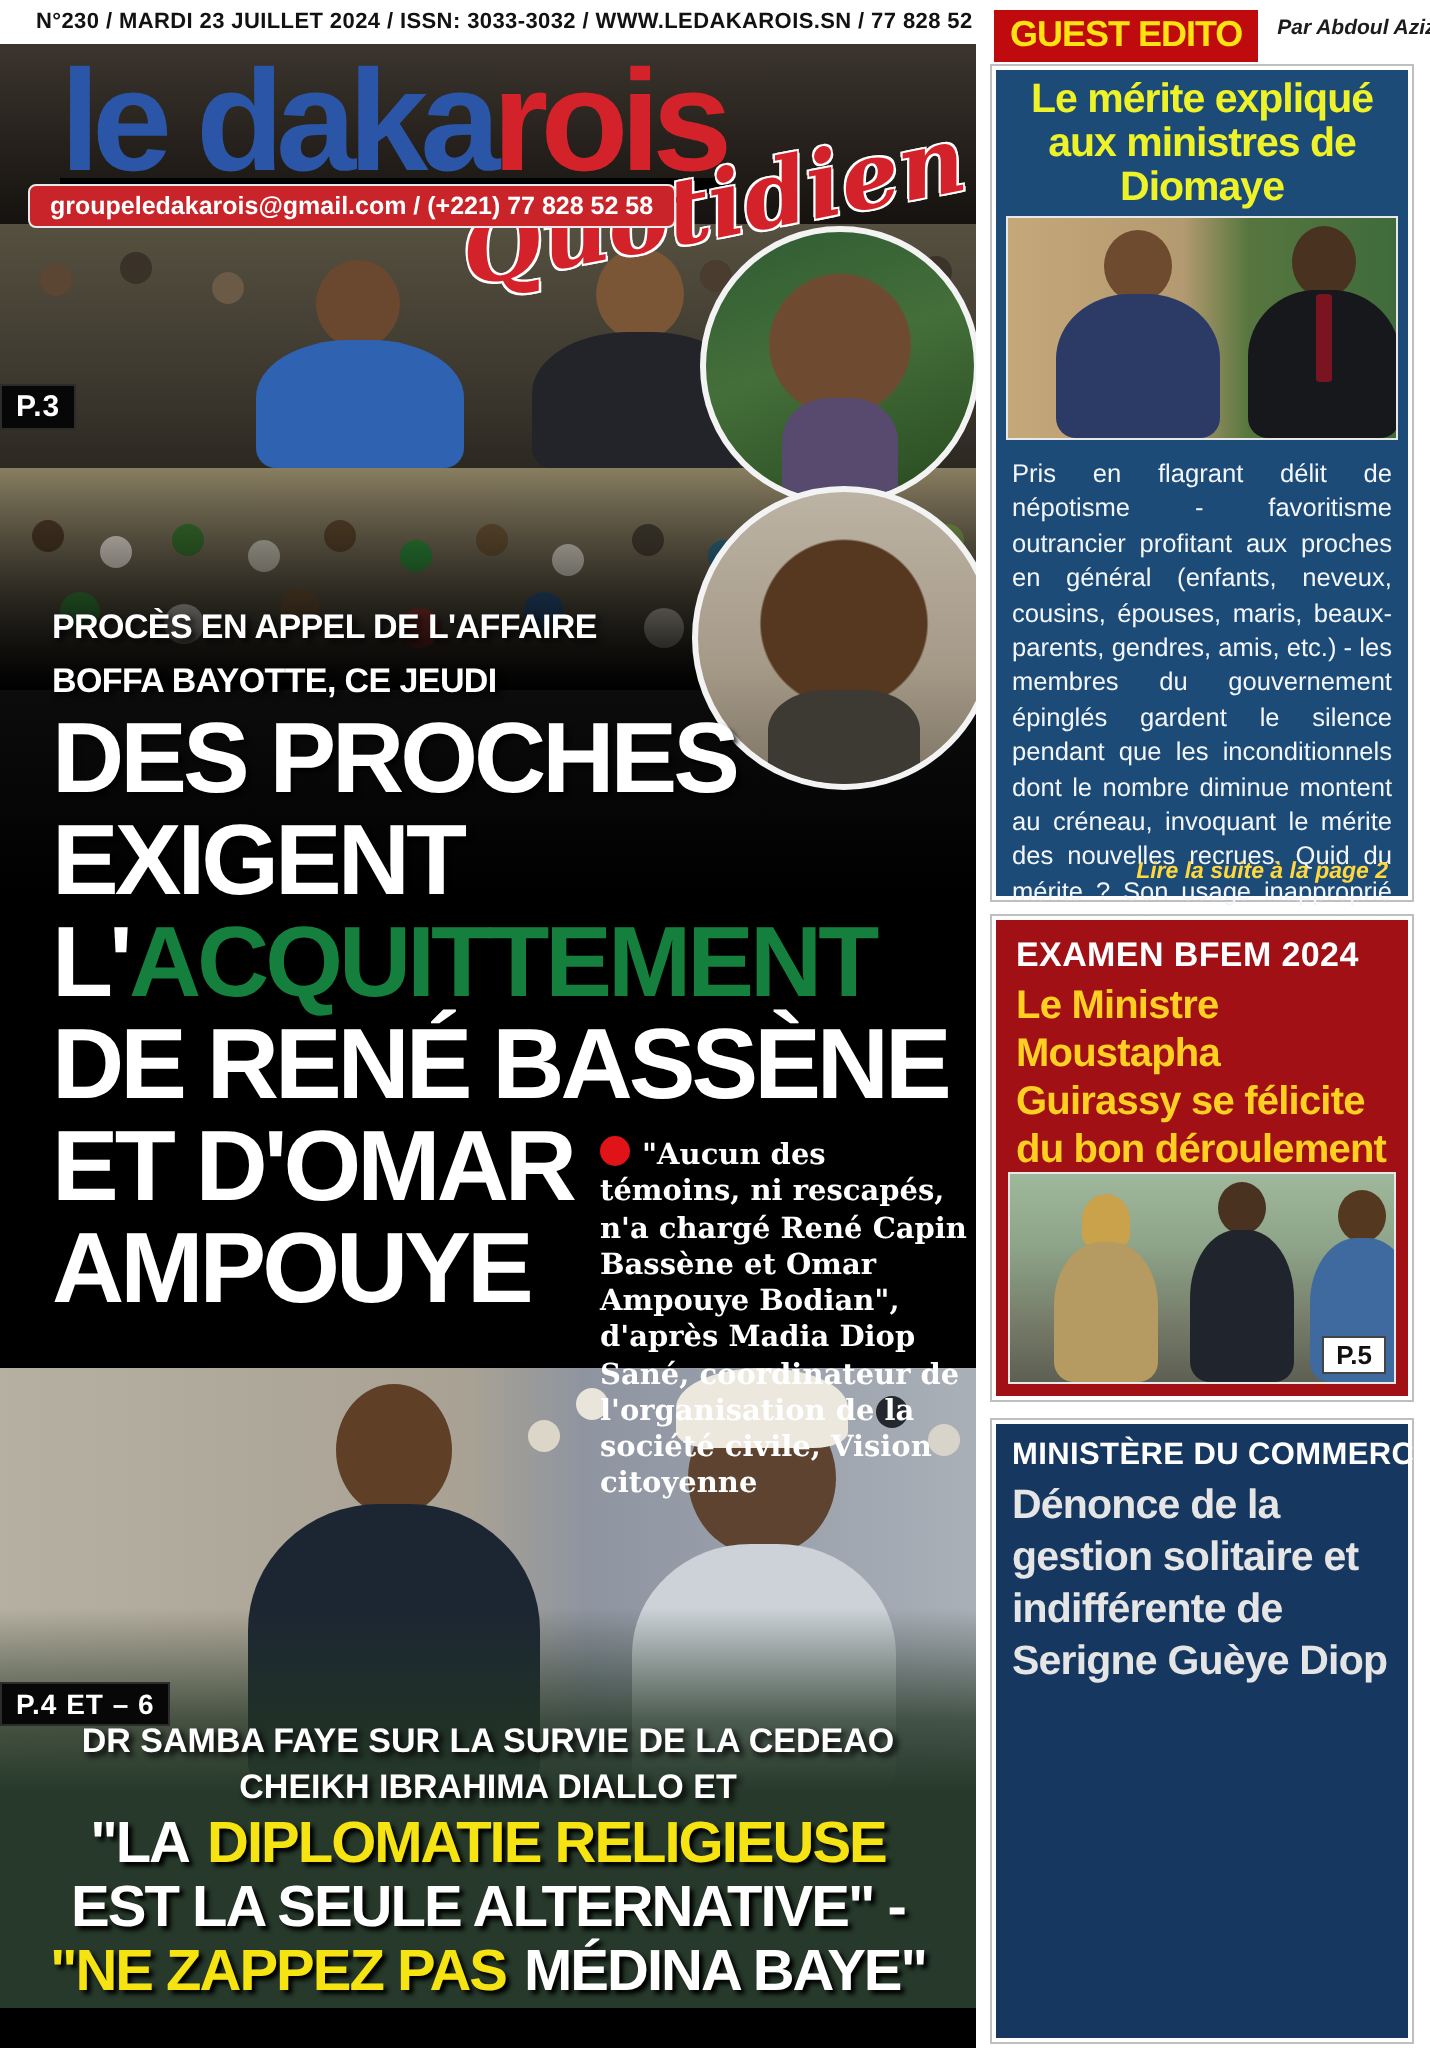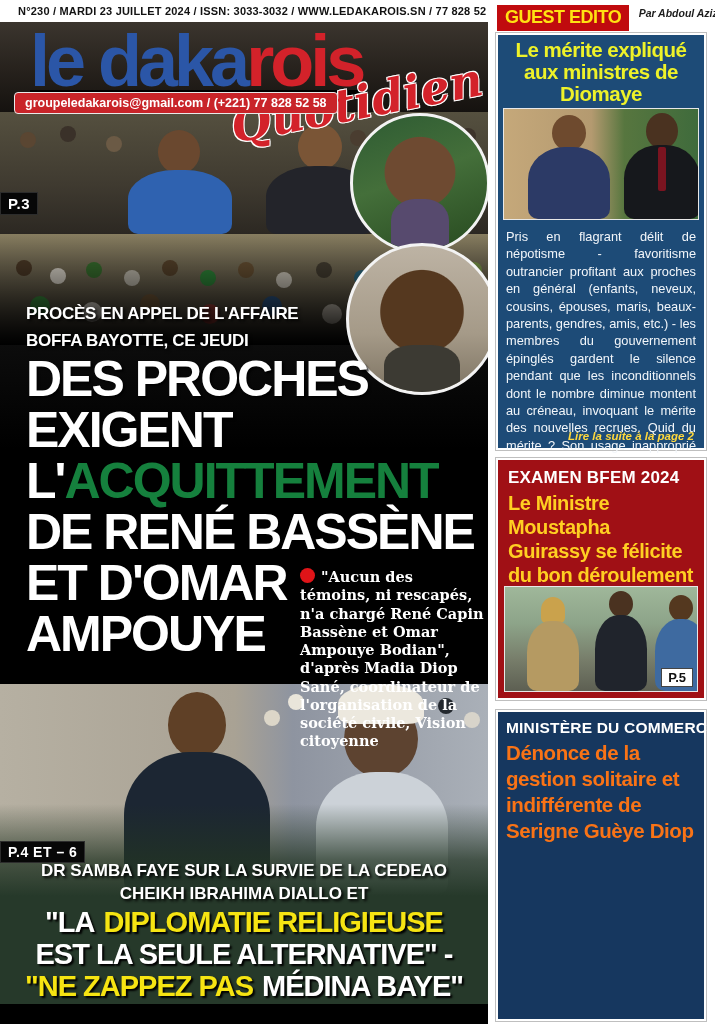--- a/index.html
+++ b/index.html
@@ -96,21 +96,21 @@
   .edito-more{position:absolute;right:10px;bottom:6px;color:#ffd83d;font-size:11.5px;font-weight:bold;font-style:italic;cursor:pointer;}
 
   .panel-bfem{top:458px;height:242px;background:#a01015;}
   .bfem-kicker{padding:8px 10px 0;color:#fff;font-weight:bold;font-size:17px;letter-spacing:.2px;}
   .bfem-title{padding:3px 10px 0;color:#ffcf22;font-weight:900;font-size:20px;line-height:24px;letter-spacing:-.4px;}
   .bfem-photo{position:absolute;left:6px;right:6px;bottom:6px;height:104px;overflow:hidden;border:1px solid #e8e8e8;
     background:linear-gradient(180deg,#9fb79a 0%,#8da489 35%,#777d6a 70%,#5d5f52 100%);}
 
   .panel-commerce{top:710px;height:311px;background:#16375f;}
   .com-kicker{padding:7px 8px 0;color:#fff;font-weight:bold;font-size:15.5px;letter-spacing:.2px;white-space:nowrap;}
-  .com-title{padding:3px 8px 0;color:#f97316;font-weight:900;font-size:20.5px;line-height:26px;letter-spacing:-.4px;}
+  .com-title{padding:3px 8px 0;color:#e5e5e5;font-weight:900;font-size:20.5px;line-height:26px;letter-spacing:-.4px;}
   .com-photo{position:absolute;left:6px;right:6px;bottom:6px;height:152px;overflow:hidden;border:1px solid #e8e8e8;
     background:linear-gradient(90deg,#8d9aa8 0%,#7d8a98 55%,#6b7886 100%);}
   .flag{position:absolute;top:0;right:28px;width:42px;height:88px;display:flex;}
   .flag div{flex:1;}
   .tag-white{position:absolute;right:4px;bottom:4px;background:#fff;color:#111;font-weight:bold;font-size:13px;
     padding:1px 6px;border:1px solid #444;z-index:3;text-align:right;}
   .micline{position:absolute;width:3px;height:58px;background:#1a1a1a;transform:rotate(32deg);}
 </style>
 </head>
 <body>

